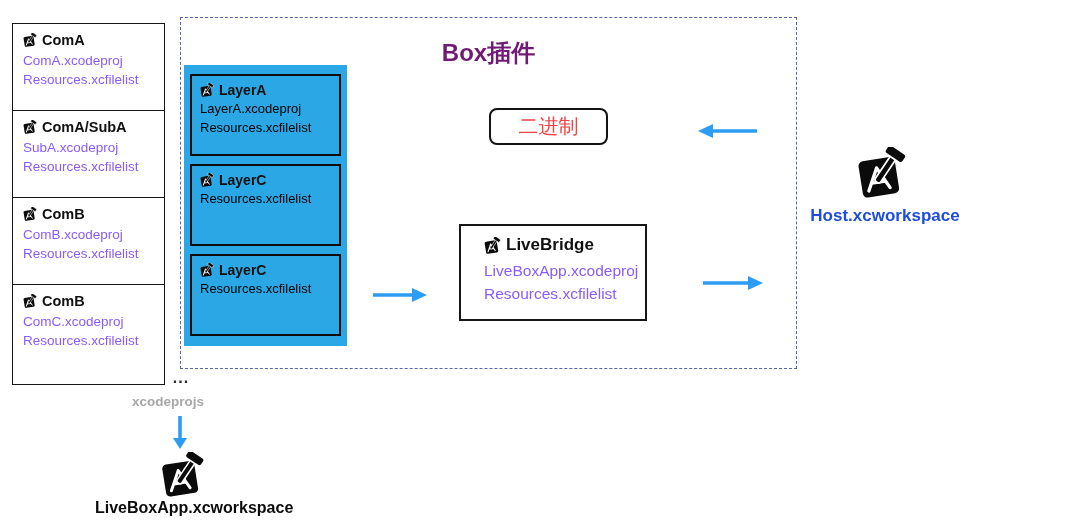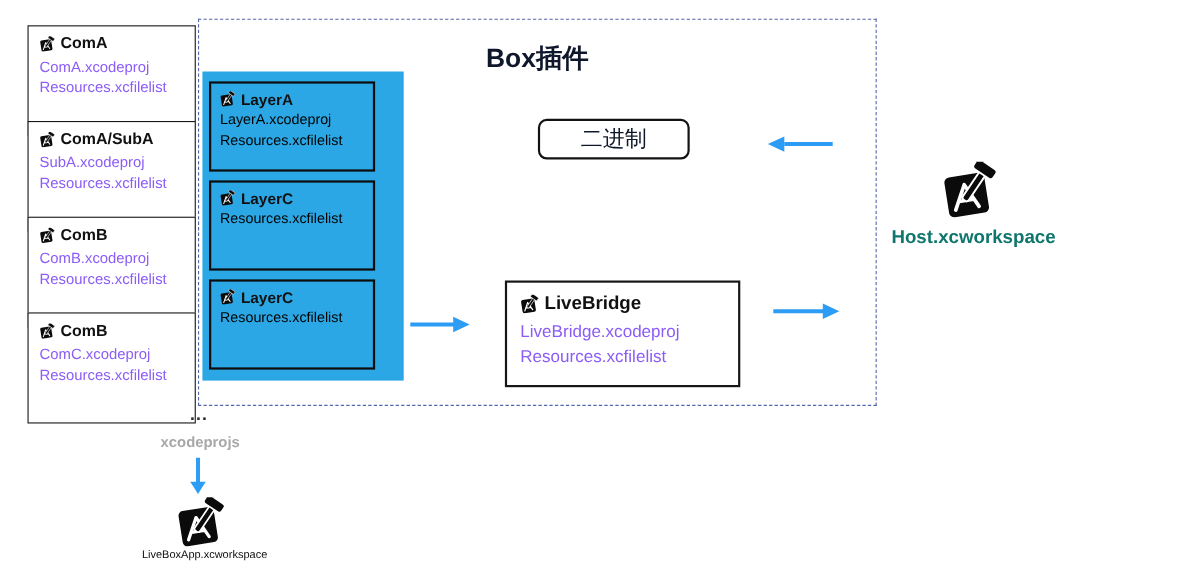--- a/index.html
+++ b/index.html
@@ -1,63 +1,63 @@
 <!DOCTYPE html>
 <html style="--layer-fill: #2AA7E4; --arrow: #2D9CF4; --dash: #5566AA; --muted: #A8A8A8;"><head>
 <meta charset="utf-8">
 <style>
   html,body{margin:0;padding:0;background:#fff;}
   .canvas{position:relative;width:1080px;height:530px;background:#fff;overflow:hidden;
           font-family:"Liberation Sans","DejaVu Sans",sans-serif;color:#111;}
 
   
   .card{position:absolute;background:#fff;border:1.6px solid #161616;box-sizing:border-box;padding:7px 10px;}
-  .lcard{left:25px;width:153px;height:101px;}
+  .lcard{left:12px;width:153px;height:101px;}
   .ctitle{display:flex;align-items:center;gap:5px;font-weight:bold;font-size:14.5px;margin:1px 0 3px;white-space:nowrap;}
   .cline{font-size:13.5px;line-height:19px;color:#8b5cf6;white-space:nowrap;}
 
   .xicon{display:inline-block;flex:0 0 auto;}
   .xicon.xs{width:14px;height:14px;}
   .xicon.md{width:17px;height:17px;}
   .xicon svg{display:block;width:100%;height:100%;}
 
   
   .plugin{position:absolute;left:180px;top:17px;width:617px;height:352px;box-sizing:border-box;
           border:1.5px dashed var(--dash,#5566AA);}
-  .plugin-title{position:absolute;left:0;right:0;top:19px;text-align:center;font-size:24px;font-weight:600;color:#0f172a;}
-
-  
-  .layers{position:absolute;left:3px;top:47px;width:183px;height:281px;background:var(--layer-fill,#2AA7E4);}
+  .plugin-title{position:absolute;left:0;right:0;top:19px;text-align:center;font-size:24px;font-weight:600;color:#701a75;}
+
+  
+  .layers{position:absolute;left:3px;top:47px;width:163px;height:281px;background:var(--layer-fill,#2AA7E4);}
   .lay{position:absolute;left:6px;width:151px;height:82px;box-sizing:border-box;
        background:var(--layer-fill,#2AA7E4);border:2px solid #0c0c0c;padding:6px 8px;}
   .lay .ctitle{font-size:14px;margin:0 0 2px;}
   .lay .cline{font-size:13px;line-height:18.5px;color:#000000;}
 
   
-  .binary{position:absolute;left:308px;top:90px;width:138px;height:37px;box-sizing:border-box;background:#fff;
+  .binary{position:absolute;left:308px;top:90px;width:119px;height:37px;box-sizing:border-box;background:#fff;
           border:2px solid #131313;border-radius:8px;display:flex;align-items:center;justify-content:center;
-          font-size:20px;color:#0f172a;}
-
-  
-  .bridge{left:278px;top:237px;width:214px;height:97px;border-width:2px;padding:9px 12px;}
+          font-size:20px;color:#ef4444;}
+
+  
+  .bridge{left:278px;top:206px;width:188px;height:97px;border-width:2px;padding:9px 23px;}
   .bridge .ctitle{font-size:17px;margin:0 0 4px;}
   .bridge .cline{font-size:15.5px;line-height:23px;}
 
   
   .arrow{position:absolute;}
   .arrow line{stroke:var(--arrow,#2D9CF4);stroke-width:3.6;}
   .arrow polygon{fill:var(--arrow,#2D9CF4);}
 
   
   .host-icon{position:absolute;left:855px;top:147px;width:54px;height:51px;}
-  .host-label{position:absolute;left:795px;top:206px;width:180px;text-align:center;font-weight:bold;font-size:17px;color:#0f766e;}
+  .host-label{position:absolute;left:795px;top:206px;width:180px;text-align:center;font-weight:bold;font-size:17px;color:#1d4ed8;}
   .ellipsis{position:absolute;left:158px;top:369px;width:46px;text-align:center;font-weight:bold;font-size:16px;letter-spacing:1px;color:#2b2b2b;}
-  .projs-caption{position:absolute;left:132px;top:394px;width:100px;text-align:center;font-weight:bold;font-size:13.5px;color:var(--muted,#A8A8A8);}
+  .projs-caption{position:absolute;left:132px;top:394px;width:100px;text-align:left;font-weight:bold;font-size:13.5px;color:var(--muted,#A8A8A8);}
   .app-icon{position:absolute;left:159px;top:452px;width:48px;height:45px;}
-  .app-label{position:absolute;left:95px;top:499px;width:182px;text-align:center;font-weight:normal;font-size:10px;color:#0c0c0c;}
+  .app-label{position:absolute;left:95px;top:499px;width:182px;text-align:center;font-weight:bold;font-size:16px;color:#0c0c0c;}
 </style>
 </head>
 <body>
 
 <div class="canvas">
 
   <div class="card lcard" style="top:23px">
     <div class="ctitle">
       <span class="xicon xs">
           <svg viewBox="0 0 64 64" preserveAspectRatio="xMidYMid meet">
@@ -208,21 +208,21 @@
                 <path d="M13 53 L27 26 L40 53 M18.5 44 L35 44" stroke="#fff" stroke-width="4.2" fill="none" stroke-linecap="round" stroke-linejoin="round"></path>
               </g>
               <g transform="rotate(34 45 15)">
                 <rect x="41" y="8" width="8" height="42" rx="3" fill="#0b0b0b" stroke="#fff" stroke-width="2.2"></rect>
                 <rect x="31" y="1" width="27" height="13" rx="4" fill="#0b0b0b" stroke="#fff" stroke-width="2.2"></rect>
               </g>
             </svg>
           </span>
         <span>LiveBridge</span>
       </div>
-      <div class="cline">LiveBridge.xcodeproj</div>
+      <div class="cline">LiveBoxApp.xcodeproj</div>
       <div class="cline">Resources.xcfilelist</div>
     </div>
   </div>
 
   <svg class="arrow" style="left:372px;top:287px" width="56" height="16">
     <line x1="1" y1="8" x2="41" y2="8"></line>
       <polygon points="40,1 55,8 40,15"></polygon>
   </svg>
   <svg class="arrow" style="left:702px;top:275px" width="62" height="16">
     <line x1="1" y1="8" x2="47" y2="8"></line>

